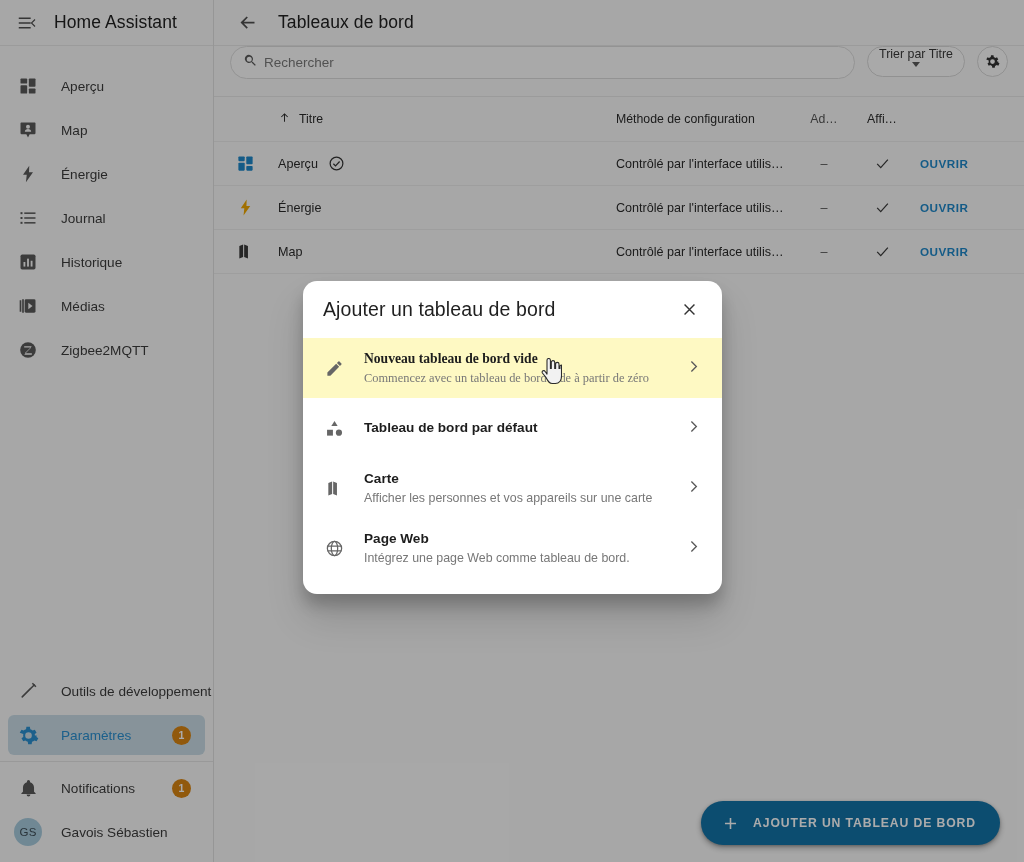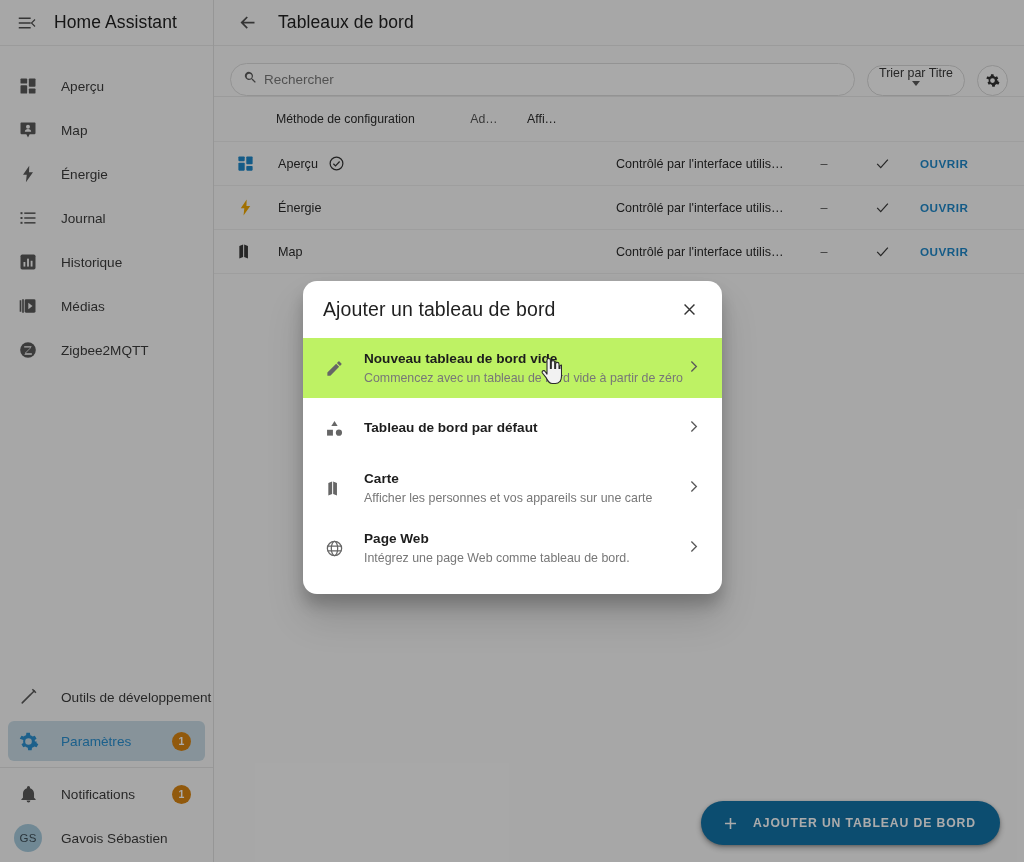--- a/index.html
+++ b/index.html
@@ -54,21 +54,21 @@
   .sb-item.active { background: #c9dce6; }
   .sb-item.active .sb-icon { color: #2a8fd0; }
   .sb-item.active .sb-label { color: #2a8fd0; }
   .sb-badge {
     width: 19px; height: 19px; border-radius: 50%;
     background: #d98512; color: #fff;
     font-size: 10.5px; display: flex; align-items: center; justify-content: center;
     margin-right: 14px; flex: 0 0 19px; font-weight: 600;
   }
   .sb-spacer { flex: 1 1 auto; }
-  .sb-bottom { }
+  .sb-bottom { padding-bottom: 6px; }
   .sb-divider { height: 1px; background: #e4e4e4; margin: 6px 0 6px 0; }
   .sb-avatar {
     width: 28px; height: 28px; border-radius: 50%;
     background: #a8cbdd; color: #3e4e57;
     font-size: 11.5px; display: flex; align-items: center; justify-content: center;
     margin-left: -2px; flex: 0 0 28px; letter-spacing: .3px;
   }
   .sb-item.profile .sb-label { margin-left: 19px; }
 
   
@@ -84,21 +84,21 @@
   .back-btn {
     width: 34px; height: 34px; border-radius: 50%;
     display: flex; align-items: center; justify-content: center;
     cursor: pointer; color: #4f4f4f;
   }
   .page-title {
     font-size: 17.5px; color: #212121; margin-left: 14px; letter-spacing: .1px;
   }
   .searchbar {
     height: 51px; min-height: 51px;
-    display: flex; align-items: flex-end;
+    display: flex; align-items: flex-start;
     padding: 0 16px; gap: 12px;
     border-bottom: 1px solid #e8e8e8;
   }
   .search-field {
     flex: 1 1 auto; height: 33px;
     border: 1px solid #dcdcdc; border-radius: 17px;
     background: #fcfcfc; display: flex; align-items: center;
     padding: 0 12px; cursor: text;
   }
   .search-field svg { color: #5c5c5c; flex: 0 0 auto; }
@@ -179,21 +179,21 @@
   .dlg-close {
     width: 34px; height: 34px; border-radius: 50%;
     display: flex; align-items: center; justify-content: center;
     cursor: pointer; color: #333;
   }
   .dlg-list { padding-bottom: 16px; }
   .dlg-item {
     display: flex; align-items: center;
     height: 60px; padding: 0 16px 0 18px; cursor: pointer;
   }
-  .dlg-item.hovered { background: #bef264; }
+  .dlg-item.hovered { background: #fef9c3; font-family: Liberation Serif, serif; }
   .dlg-item .d-icon {
     width: 26px; flex: 0 0 26px; display: flex; align-items: center; justify-content: center;
     color: #666; margin-right: 17px;
   }
   .dlg-text { flex: 1 1 auto; min-width: 0; }
   .dlg-primary { font-size: 13.6px; color: #1d1d1d; font-weight: 600; line-height: 1.5; }
   .dlg-secondary { font-size: 12.4px; color: #777; line-height: 1.5; }
   .chev { color: #5a5a5a; flex: 0 0 auto; margin-right: 4px; }
 
   
@@ -367,20 +367,30 @@
       </div>
       <div class="gear-btn">
         <svg width="15" height="15" viewBox="0 0 24 24" fill="currentColor">
           <path d="M12 8.2a3.8 3.8 0 100 7.6 3.8 3.8 0 000-7.6zm9.3 3.8c0 .6-.05 1.1-.14 1.6l2.06 1.6-2 3.45-2.43-.98a7.7 7.7 0 01-2.76 1.6L15.6 22h-4l-.43-2.73a7.7 7.7 0 01-2.76-1.6l-2.43.98-2-3.45 2.06-1.6a8.5 8.5 0 010-3.2L2 8.8l2-3.45 2.43.98a7.7 7.7 0 012.76-1.6L9.6 2h4l.43 2.73a7.7 7.7 0 012.76 1.6l2.43-.98 2 3.45-2.06 1.6c.09.5.14 1 .14 1.6z"></path>
         </svg>
       </div>
     </div>
 
     <div class="table-head">
       <div class="c-icon"></div>
+      <div class="c-title">
+        <span class="head-sortable">
+          <span>
+            <svg width="13" height="13" viewBox="0 0 24 24" fill="#2b2b2b">
+              <path d="M12 4l6.5 6.5-1.2 1.2L12.9 7.4V20h-1.8V7.4L6.7 11.7 5.5 10.5z"></path>
+            </svg>
+          </span>
+          <span>Titre</span>
+        </span>
+      </div>
       <div class="c-method">Méthode de configuration</div>
       <div class="c-admin">Ad…</div>
       <div class="c-show">Affi…</div>
       <div class="c-open"></div>
     </div>
 
     <div class="table-row">
       <div class="c-icon">
         <svg width="19" height="19" viewBox="0 0 24 24" fill="#1f88c9">
           <rect x="3" y="3" width="8" height="6" rx="1"></rect>

